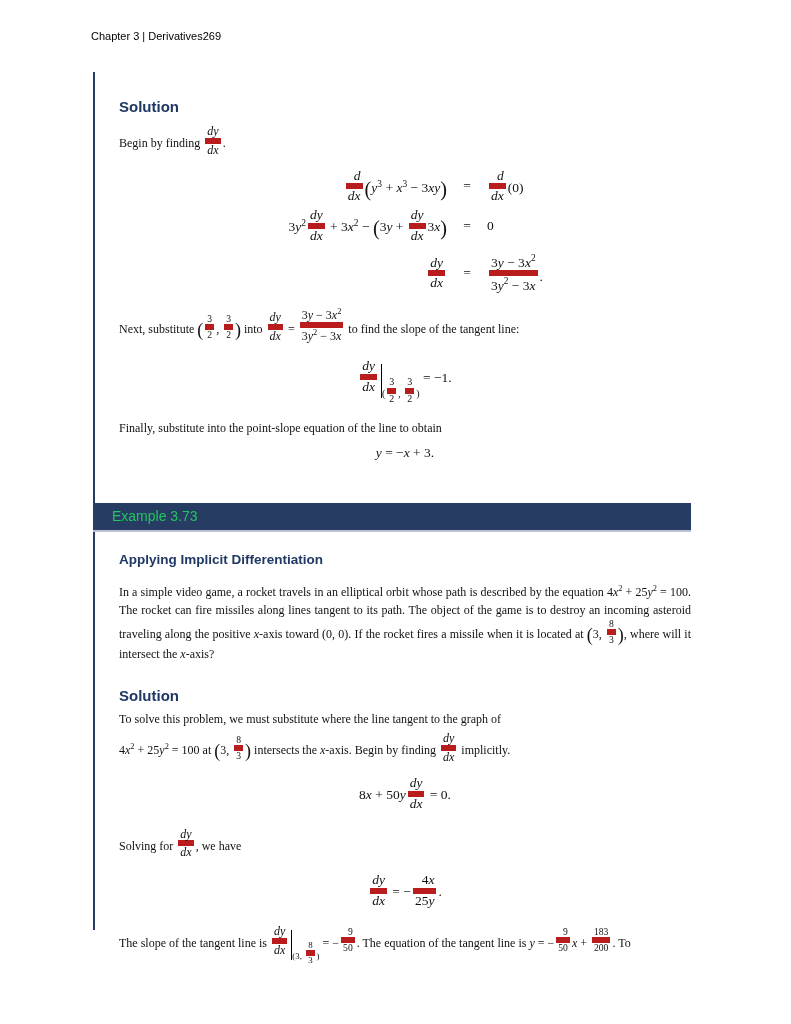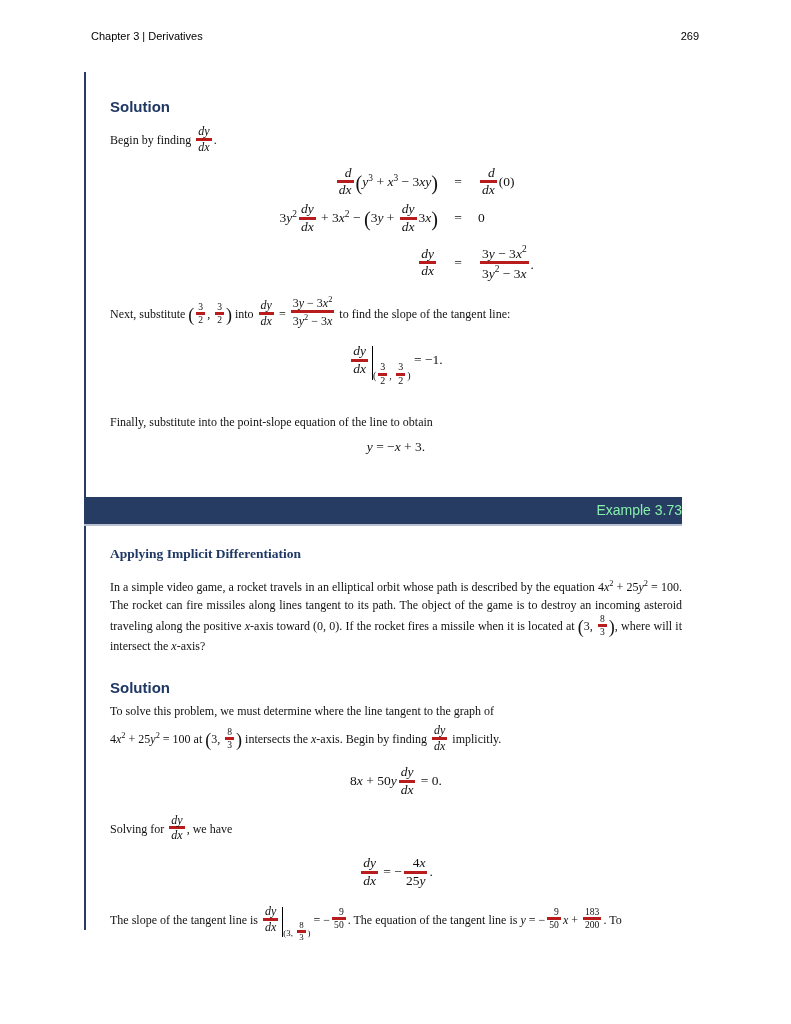--- a/index.html
+++ b/index.html
@@ -1,45 +1,45 @@
 <!DOCTYPE html>
 <html style="--accent: #1F3864; --banner_bg: #263C63; --banner_text: #FFFFFF;"><head>
 <meta charset="utf-8">
 <style>
   :root { --accent:#1F3864; --banner_bg:#263C63; }
   html,body { margin:0; padding:0; background:#fff; }
   .page { position:relative; width:791px; height:1024px; background:#fff; overflow:hidden;
           font-family:"Liberation Serif", serif; color:#111; }
   .pghead { position:absolute; top:30px; left:91px; right:92px; display:flex;
-            justify-content:space-between; font-family:"Liberation Sans", sans-serif;
+            font-family:"Liberation Sans", sans-serif;
             font-size:11px; color:#000; }
-  .content { position:absolute; left:84px; top:72px; width:604px; height:858px;
+  .content { position:absolute; left:93px; top:72px; width:604px; height:858px;
              border-left:2px solid var(--banner_bg); padding-left:24px; padding-right:6px;
              box-sizing:border-box; }
   h3.solhead { font-family:"Liberation Sans", sans-serif; font-weight:bold; font-size:15px;
                color:var(--accent); margin:26px 0 10px 0; }
-  h3.extitle { font-family:Liberation Serif, serif; font-weight:bold; font-size:13.5px;
+  h3.extitle { font-family:Liberation Sans, sans-serif; font-weight:bold; font-size:13.5px;
                color:var(--accent); margin:20px 0 16px 0; }
   p.body { font-size:12px; line-height:1.5; margin:8px 0; }
   p.just { text-align:justify; }
   .eqblock { margin:12px 0 14px 0; font-size:13.5px; }
   .eqrow { display:flex; align-items:center; margin:4px 0; }
   .eqrow .lhs { width:328px; text-align:right; }
   .eqrow .eqs { width:40px; text-align:center; }
   .eqrow .rhs { flex:1; text-align:left; }
   .ctr { text-align:center; }
-  .banner { background:var(--banner_bg); color:#86efac; font-family:"Liberation Sans", sans-serif;
+  .banner { background:var(--banner_bg); color:#22c55e; font-family:"Liberation Sans", sans-serif;
             font-size:14px; padding:5px 0 6px 19px; margin:42px 0 16px -26px;
-            border-bottom:2px solid #b9c0d2;text-align:right; }
+            border-bottom:2px solid #b9c0d2; }
   
   i { font-style:italic; }
   sup { font-size:0.7em; }
   .f { display:inline-block; text-align:center; vertical-align:-0.62em; line-height:1.08; margin:0 2px; }
   .f .n { display:block; padding:0 2px;text-align:right; }
-  .f .d { display:block; border-top:3px solid #b91c1c; padding:0 2px;text-align:right; }
+  .f .d { display:block; border-top:6px solid #b91c1c; padding:0 2px;text-align:right; }
   .f.s { font-size:0.8em; vertical-align:-0.55em; }
   .bp { font-size:1.5em; line-height:0; vertical-align:-0.18em; }
   .ebar { display:inline-block; width:1px; background:#000; height:2.5em;
           vertical-align:-1.15em; margin-left:2px; }
   .esub { display:inline-block; font-size:0.74em; vertical-align:-1.45em; line-height:1; }
   .esub .f { vertical-align:-0.5em; }
 </style>
 </head>
 <body>
 
@@ -69,35 +69,35 @@
         <span class="lhs"><span class="f"><span class="n"><i>dy</i></span><span class="d"><i>dx</i></span></span></span>
         <span class="eqs">=</span>
         <span class="rhs"><span class="f"><span class="n">3<i>y</i> − 3<i>x</i><sup>2</sup></span><span class="d">3<i>y</i><sup>2</sup> − 3<i>x</i></span></span>.</span>
       </div>
     </div>
 
     <p class="body">Next, substitute <span class="bp">(</span><span class="f s"><span class="n">3</span><span class="d">2</span></span>, <span class="f s"><span class="n">3</span><span class="d">2</span></span><span class="bp">)</span> into <span class="f"><span class="n"><i>dy</i></span><span class="d"><i>dx</i></span></span> = <span class="f"><span class="n">3<i>y</i> − 3<i>x</i><sup>2</sup></span><span class="d">3<i>y</i><sup>2</sup> − 3<i>x</i></span></span> to find the slope of the tangent line:</p>
 
     <div class="eqblock ctr" style="margin:16px 0 10px 0;"><span class="f"><span class="n"><i>dy</i></span><span class="d"><i>dx</i></span></span><span class="ebar"></span><span class="esub">(<span class="f"><span class="n">3</span><span class="d">2</span></span>, <span class="f"><span class="n">3</span><span class="d">2</span></span>)</span> = −1.</div>
 
-    <p class="body" style="margin-top:26px;">Finally, substitute into the point-slope equation of the line to obtain</p>
+    <p class="body" style="margin-top:14px;">Finally, substitute into the point-slope equation of the line to obtain</p>
 
     <div class="eqblock ctr" style="margin:6px 0 0 0;"><i>y</i> = −<i>x</i> + 3.</div>
 
     <div class="banner">
       <span>Example 3.73</span>
     </div>
 
     <h3 class="extitle">Applying Implicit Differentiation</h3>
 
     <p class="body just" style="margin-bottom:14px;">In a simple video game, a rocket travels in an elliptical orbit whose path is described by the equation 4<i>x</i><sup>2</sup> + 25<i>y</i><sup>2</sup> = 100. The rocket can fire missiles along lines tangent to its path. The object of the game is to destroy an incoming asteroid traveling along the positive <i>x</i>-axis toward (0, 0). If the rocket fires a missile when it is located at <span class="bp">(</span>3, <span class="f s"><span class="n">8</span><span class="d">3</span></span><span class="bp">)</span>, where will it intersect the <i>x</i>-axis?</p>
 
     <h3 class="solhead" style="margin-top:24px; margin-bottom:6px;">Solution</h3>
 
-    <p class="body" style="margin:4px 0;">To solve this problem, we must determine where the line tangent to the graph of</p>
+    <p class="body" style="margin:4px 0;">To solve this problem, we must substitute where the line tangent to the graph of</p>
     <p class="body" style="margin:4px 0;">4<i>x</i><sup>2</sup> + 25<i>y</i><sup>2</sup> = 100 at <span class="bp">(</span>3, <span class="f s"><span class="n">8</span><span class="d">3</span></span><span class="bp">)</span> intersects the <i>x</i>-axis. Begin by finding <span class="f"><span class="n"><i>dy</i></span><span class="d"><i>dx</i></span></span> implicitly.</p>
 
     <div class="eqblock ctr">8<i>x</i> + 50<i>y</i><span class="f"><span class="n"><i>dy</i></span><span class="d"><i>dx</i></span></span> = 0.</div>
 
     <p class="body" style="margin-top:16px;">Solving for <span class="f"><span class="n"><i>dy</i></span><span class="d"><i>dx</i></span></span>, we have</p>
     <div class="eqblock ctr" style="margin-top:14px;"><span class="f"><span class="n"><i>dy</i></span><span class="d"><i>dx</i></span></span> = −<span class="f"><span class="n">4<i>x</i></span><span class="d">25<i>y</i></span></span>.</div>
 
     <p class="body" style="margin-top:16px;">The slope of the tangent line is <span class="f"><span class="n"><i>dy</i></span><span class="d"><i>dx</i></span></span><span class="ebar"></span><span class="esub">(3, <span class="f"><span class="n">8</span><span class="d">3</span></span>)</span> = −<span class="f s"><span class="n">9</span><span class="d">50</span></span>. The equation of the tangent line is <i>y</i> = −<span class="f s"><span class="n">9</span><span class="d">50</span></span><i>x</i> + <span class="f s"><span class="n">183</span><span class="d">200</span></span>. To</p>
 
   </div>

